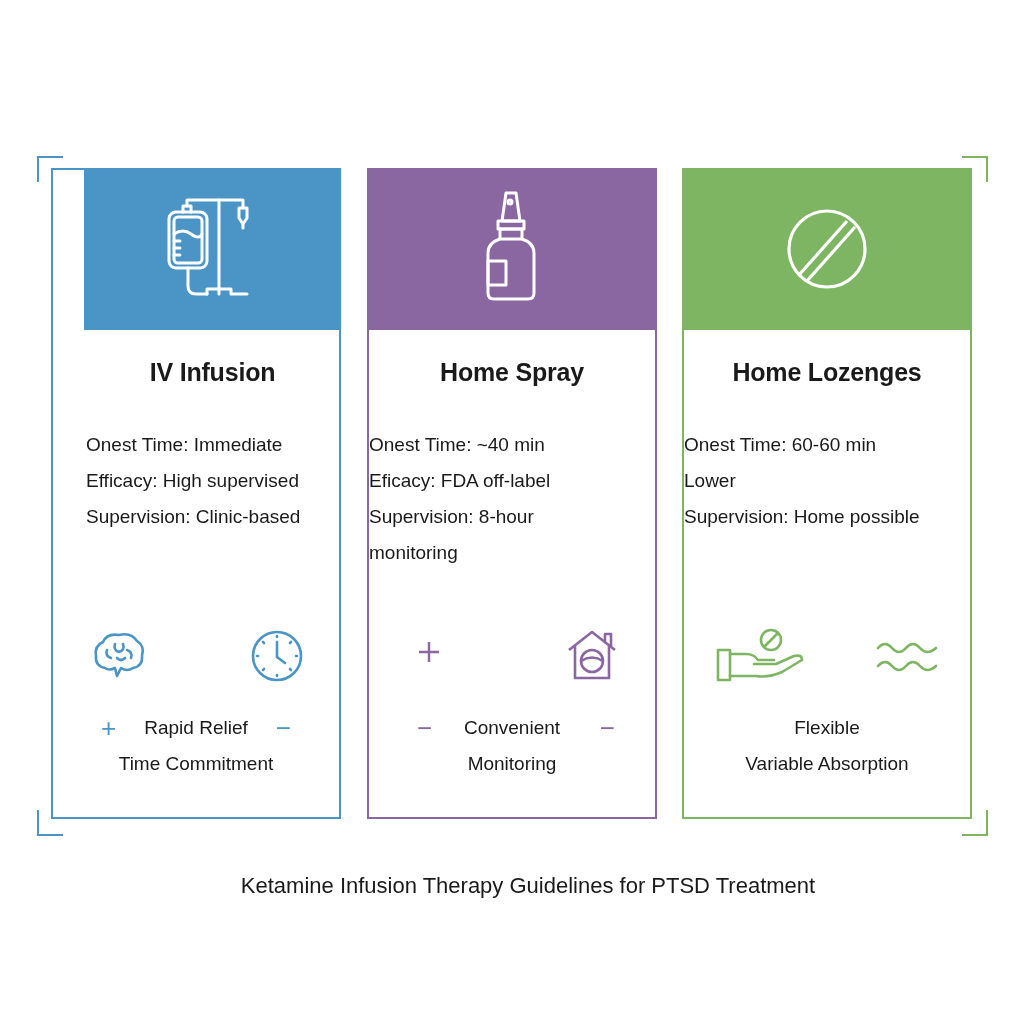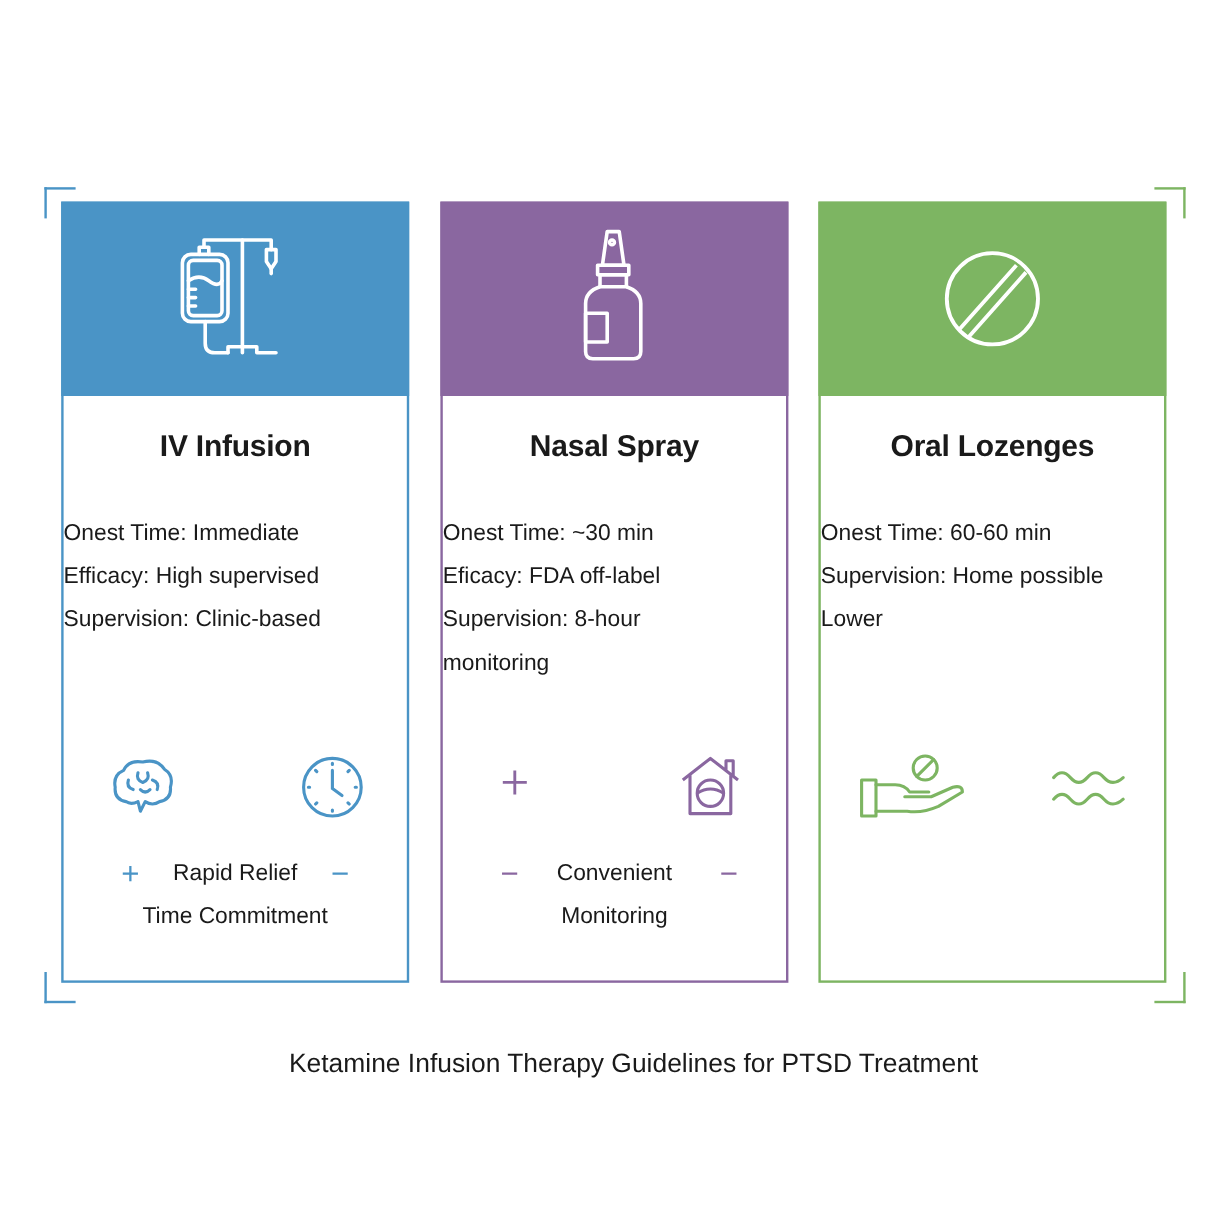--- a/index.html
+++ b/index.html
@@ -7,21 +7,21 @@
       width: 1024px; height: 1024px; background: #ffffff; position: relative; overflow: hidden;
       font-family: "Liberation Sans", "DejaVu Sans", sans-serif; color: #1a1a1a;
     }
     .bracket { position: absolute; width: 24px; height: 24px; }
     .bracket.tl { left: 37px; top: 156px; border-top: 2px solid #4a94c6; border-left: 2px solid #4a94c6; }
     .bracket.bl { left: 37px; top: 810px; border-bottom: 2px solid #4a94c6; border-left: 2px solid #4a94c6; }
     .bracket.tr { left: 962px; top: 156px; border-top: 2px solid #7db562; border-right: 2px solid #7db562; }
     .bracket.br { left: 962px; top: 810px; border-bottom: 2px solid #7db562; border-right: 2px solid #7db562; }
 
     .card { position: absolute; top: 168px; width: 290px; height: 651px; box-sizing: border-box; background: #fff; }
-    .card.c0 { left: 51px; border: 2px solid #4a94c6; }
+    .card.c0 { left: 51px; border: 2px solid #4a94c6; padding-left: 33px; }
     .card.c1 { left: 367px; border: 2px solid #8a67a0; }
     .card.c2 { left: 682px; border: 2px solid #7db562; }
     .card-header { height: 162px; display: flex; align-items: center; justify-content: center; margin: -2px -2px 0 -2px; }
     .c0 .card-header { background: #4a94c6; }
     .c1 .card-header { background: #8a67a0; }
     .c2 .card-header { background: #7db562; }
     .card-title { text-align: center; font-weight: bold; font-size: 25px; margin-top: 28px; letter-spacing: -0.2px; }
     .details { margin-top: 40px; text-align: left; font-size: 19px; line-height: 36px; }
     .icons-row { position: absolute; top: 458px; left: 0; right: 0; height: 60px; }
     .icons-row .ic { position: absolute; top: 0; }
@@ -85,23 +85,23 @@
   <div class="card-header">
     <svg width="60" height="120" viewBox="0 0 60 120" fill="none" stroke="#fff" stroke-width="3" stroke-linejoin="round">
       <path d="M24 4 H34 L38 32 H20 Z"></path>
       <circle cx="28" cy="13" r="2"></circle>
       <rect x="16" y="32" width="26" height="8"></rect>
       <rect x="18" y="40" width="22" height="10"></rect>
       <path d="M18 50 Q6 54 6 64 V104 Q6 110 12 110 H46 Q52 110 52 104 V64 Q52 54 40 50"></path>
       <rect x="6" y="72" width="18" height="24"></rect>
     </svg>
   </div>
-  <div class="card-title">Nasal Spray</div>
+  <div class="card-title">Home Spray</div>
   <div class="details">
-    <div>Onest Time: ~30 min</div>
+    <div>Onest Time: ~40 min</div>
     <div>Eficacy: FDA off-label</div>
     <div>Supervision: 8-hour</div>
     <div>monitoring</div>
   </div>
   <div class="icons-row">
     <svg class="ic" style="left:48px;top:12px" width="24" height="24" viewBox="0 0 24 24" stroke="#8a67a0" stroke-width="2.4">
         <path d="M12 2 V22 M2 12 H22"></path>
       </svg>
     <svg class="ic" style="left:196px;top:0" width="54" height="54" viewBox="0 0 54 54" fill="none" stroke="#8a67a0" stroke-width="2.6" stroke-linejoin="round">
       <path d="M4 22 L27 4 L50 22 M40 14 V6 H46 V19"></path>
@@ -120,33 +120,37 @@
   </div>
 </div>
 
 <div class="card c2">
   <div class="card-header">
     <svg width="84" height="84" viewBox="0 0 84 84" fill="none" stroke="#fff" stroke-width="3.2">
       <circle cx="42" cy="42" r="38"></circle>
       <path d="M14 68 L62 14 M22 74 L70 20"></path>
     </svg>
   </div>
-  <div class="card-title">Oral Lozenges</div>
+  <div class="card-title">Home Lozenges</div>
   <div class="details">
     <div>Onest Time: 60-60 min</div>
+    <div>Lower</div>
     <div>Supervision: Home possible</div>
-    <div>Lower</div>
   </div>
   <div class="icons-row">
     <svg class="ic" style="left:32px;top:0" width="90" height="60" viewBox="0 0 90 60" fill="none" stroke="#7db562" stroke-width="2.6" stroke-linejoin="round" stroke-linecap="round">
       <rect x="2" y="22" width="12" height="30"></rect>
       <path d="M14 26 H30 Q38 26 42 32 H58 M14 48 H40 Q52 50 66 44 L86 32 Q86 26 78 28 L60 36 H38"></path>
       <circle cx="55" cy="12" r="10"></circle>
       <path d="M48 19 L62 5"></path>
     </svg>
     <svg class="ic" style="left:192px;top:12px" width="66" height="32" viewBox="0 0 66 32" fill="none" stroke="#7db562" stroke-width="2.6" stroke-linecap="round">
       <path d="M2 8 Q9 0 16 8 T30 8 T44 8 T60 8"></path>
       <path d="M2 26 Q9 18 16 26 T30 26 T44 26 T60 26"></path>
     </svg>
   </div>
+  <div class="tags">
+    <div class="tagline">Flexible</div>
+    <div class="tagline">Variable Absorption</div>
+  </div>
 </div>
 
 <div class="footer-title">Ketamine Infusion Therapy Guidelines for PTSD Treatment</div>
 
 </body></html>

